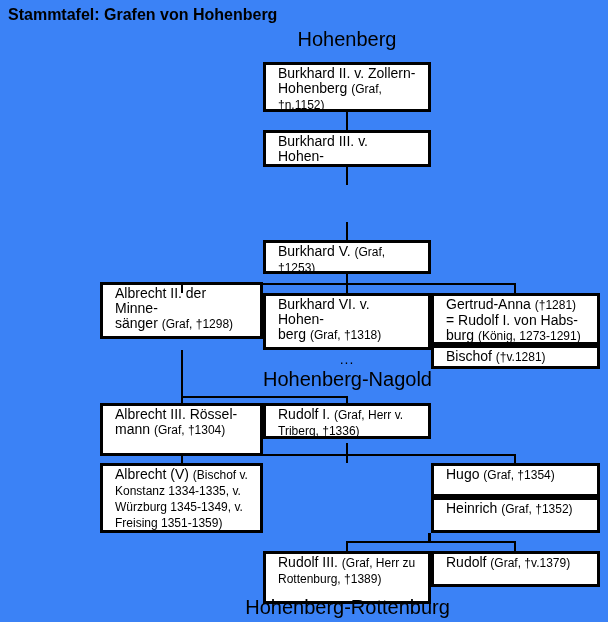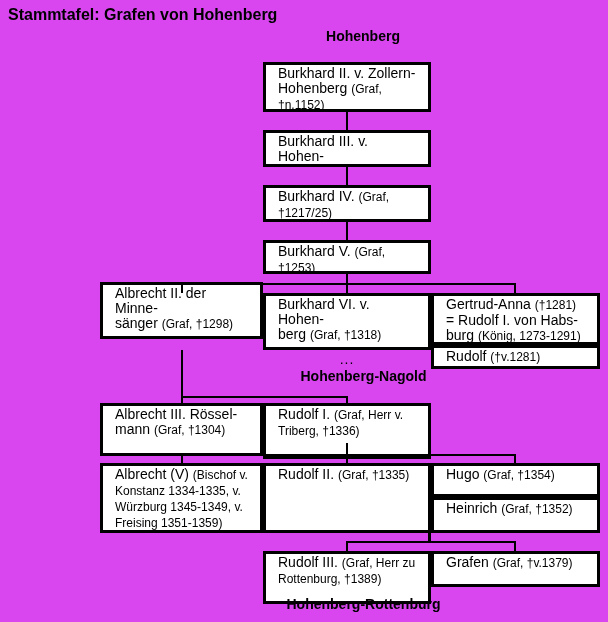--- a/index.html
+++ b/index.html
@@ -1,27 +1,26 @@
 <!DOCTYPE html>
 <html><head>
 <meta charset="utf-8">
 <style>
   html,body{margin:0;padding:0;background:#ffffff;}
   #stage{
-    position:relative;width:608px;height:622px;background:#d946ef;
+    position:relative;width:608px;height:622px;background:#3b82f6;
     font-family:"Liberation Sans", sans-serif;color:#000;overflow:hidden;
   }
   .title{
     position:absolute;left:8px;top:6px;font-size:16px;font-weight:bold;
     white-space:nowrap;
   }
   .heading{
-    position:absolute;font-size:14px;font-weight:bold;text-align:center;
+    position:absolute;font-size:20px;font-weight:normal;text-align:center;
     white-space:nowrap;
-    margin-left:16px;
   }
   .ellipsis{
     position:absolute;font-size:14px;text-align:center;letter-spacing:1px;
   }
   .box{
     position:absolute;border:3px solid #000;background:#fff;
     padding:1px 12px;font-size:14px;line-height:15px;
     white-space:pre-line;overflow:hidden;box-sizing:border-box;
   }
   .dt{font-size:12px;}
@@ -38,62 +37,59 @@
 
   <div class="heading" style="left:263px;top:28px;width:168px;">Hohenberg</div>
 
   <div class="box" style="left:263px;top:62px;width:168px;height:50px;"><span class="nm">Burkhard II. v. Zollern-
 Hohenberg</span> <span class="dt">(Graf,
 †n.1152)</span></div>
 
   <div class="box" style="left:263px;top:130px;width:168px;height:37px;"><span class="nm">Burkhard III. v. Hohen-
 berg</span> <span class="dt">(Graf, †n.1193)</span></div>
 
-  <div class="box" style="left:263px;top:185px;width:168px;height:37px;"><span class="nm">Burkhard IV.</span> <span class="dt">(Graf,
-†1217/25)</span></div>
 
   <div class="box" style="left:263px;top:240px;width:168px;height:34px;"><span class="nm">Burkhard V.</span> <span class="dt">(Graf,
 †1253)</span></div>
 
   <div class="box" style="left:100px;top:282px;width:163px;height:57px;"><span class="nm">Albrecht II. der Minne-
 sänger</span> <span class="dt">(Graf, †1298)</span></div>
 
   <div class="box" style="left:263px;top:293px;width:168px;height:57px;"><span class="nm">Burkhard VI. v. Hohen-
 berg</span> <span class="dt">(Graf, †1318)</span></div>
 
   <div class="box" style="left:431px;top:293px;width:169px;height:52px;"><span class="nm">Gertrud-Anna</span> <span class="dt">(†1281)</span><span class="blk"><span class="nm">= Rudolf I. von Habs-
 burg</span> <span class="dt">(König, 1273-1291)</span></span></div>
 
-  <div class="box" style="left:431px;top:345px;width:169px;height:24px;"><span class="nm">Rudolf</span> <span class="dt">(†v.1281)</span></div>
+  <div class="box" style="left:431px;top:345px;width:169px;height:24px;"><span class="nm">Bischof</span> <span class="dt">(†v.1281)</span></div>
 
   <div class="ellipsis" style="left:263px;top:351px;width:168px;">...</div>
 
   <div class="heading" style="left:180px;top:368px;width:335px;">Hohenberg-Nagold</div>
 
   <div class="box" style="left:100px;top:403px;width:163px;height:53px;"><span class="nm">Albrecht III. Rössel-
 mann</span> <span class="dt">(Graf, †1304)</span></div>
 
-  <div class="box" style="left:263px;top:403px;width:168px;height:56px;"><span class="nm">Rudolf I.</span> <span class="dt">(Graf, Herr v.
+  <div class="box" style="left:263px;top:403px;width:168px;height:36px;"><span class="nm">Rudolf I.</span> <span class="dt">(Graf, Herr v.
 Triberg, †1336)</span></div>
 
   <div class="box" style="left:100px;top:463px;width:163px;height:70px;"><span class="nm">Albrecht (V)</span> <span class="dt">(Bischof v.
 Konstanz 1334-1335, v.
 Würzburg 1345-1349, v.
 Freising 1351-1359)</span></div>
 
-  <div class="box" style="left:263px;top:463px;width:168px;height:70px;"><span class="nm">Rudolf II.</span> <span class="dt">(Graf, †1335)</span></div>
 
   <div class="box" style="left:431px;top:463px;width:169px;height:34px;"><span class="nm">Hugo</span> <span class="dt">(Graf, †1354)</span></div>
 
   <div class="box" style="left:431px;top:497px;width:169px;height:36px;"><span class="nm">Heinrich</span> <span class="dt">(Graf, †1352)</span></div>
 
   <div class="box" style="left:263px;top:551px;width:168px;height:53px;"><span class="nm">Rudolf III.</span> <span class="dt">(Graf, Herr zu
 Rottenburg, †1389)</span></div>
 
-  <div class="box" style="left:431px;top:551px;width:169px;height:36px;"><span class="nm">Grafen</span> <span class="dt">(Graf, †v.1379)</span></div>
+  <div class="box" style="left:431px;top:551px;width:169px;height:36px;"><span class="nm">Rudolf</span> <span class="dt">(Graf, †v.1379)</span></div>
 
   <div class="heading" style="left:180px;top:596px;width:335px;">Hohenberg-Rottenburg</div>
 
   <div class="v" style="left:346px;top:112px;height:18px;"></div>
   <div class="v" style="left:346px;top:167px;height:18px;"></div>
   <div class="v" style="left:346px;top:222px;height:18px;"></div>
   <div class="v" style="left:346px;top:274px;height:10px;"></div>
   <div class="h" style="left:181px;top:283px;width:335px;"></div>
   <div class="v" style="left:181px;top:283px;height:10px;"></div>
   <div class="v" style="left:346px;top:283px;height:10px;"></div>

